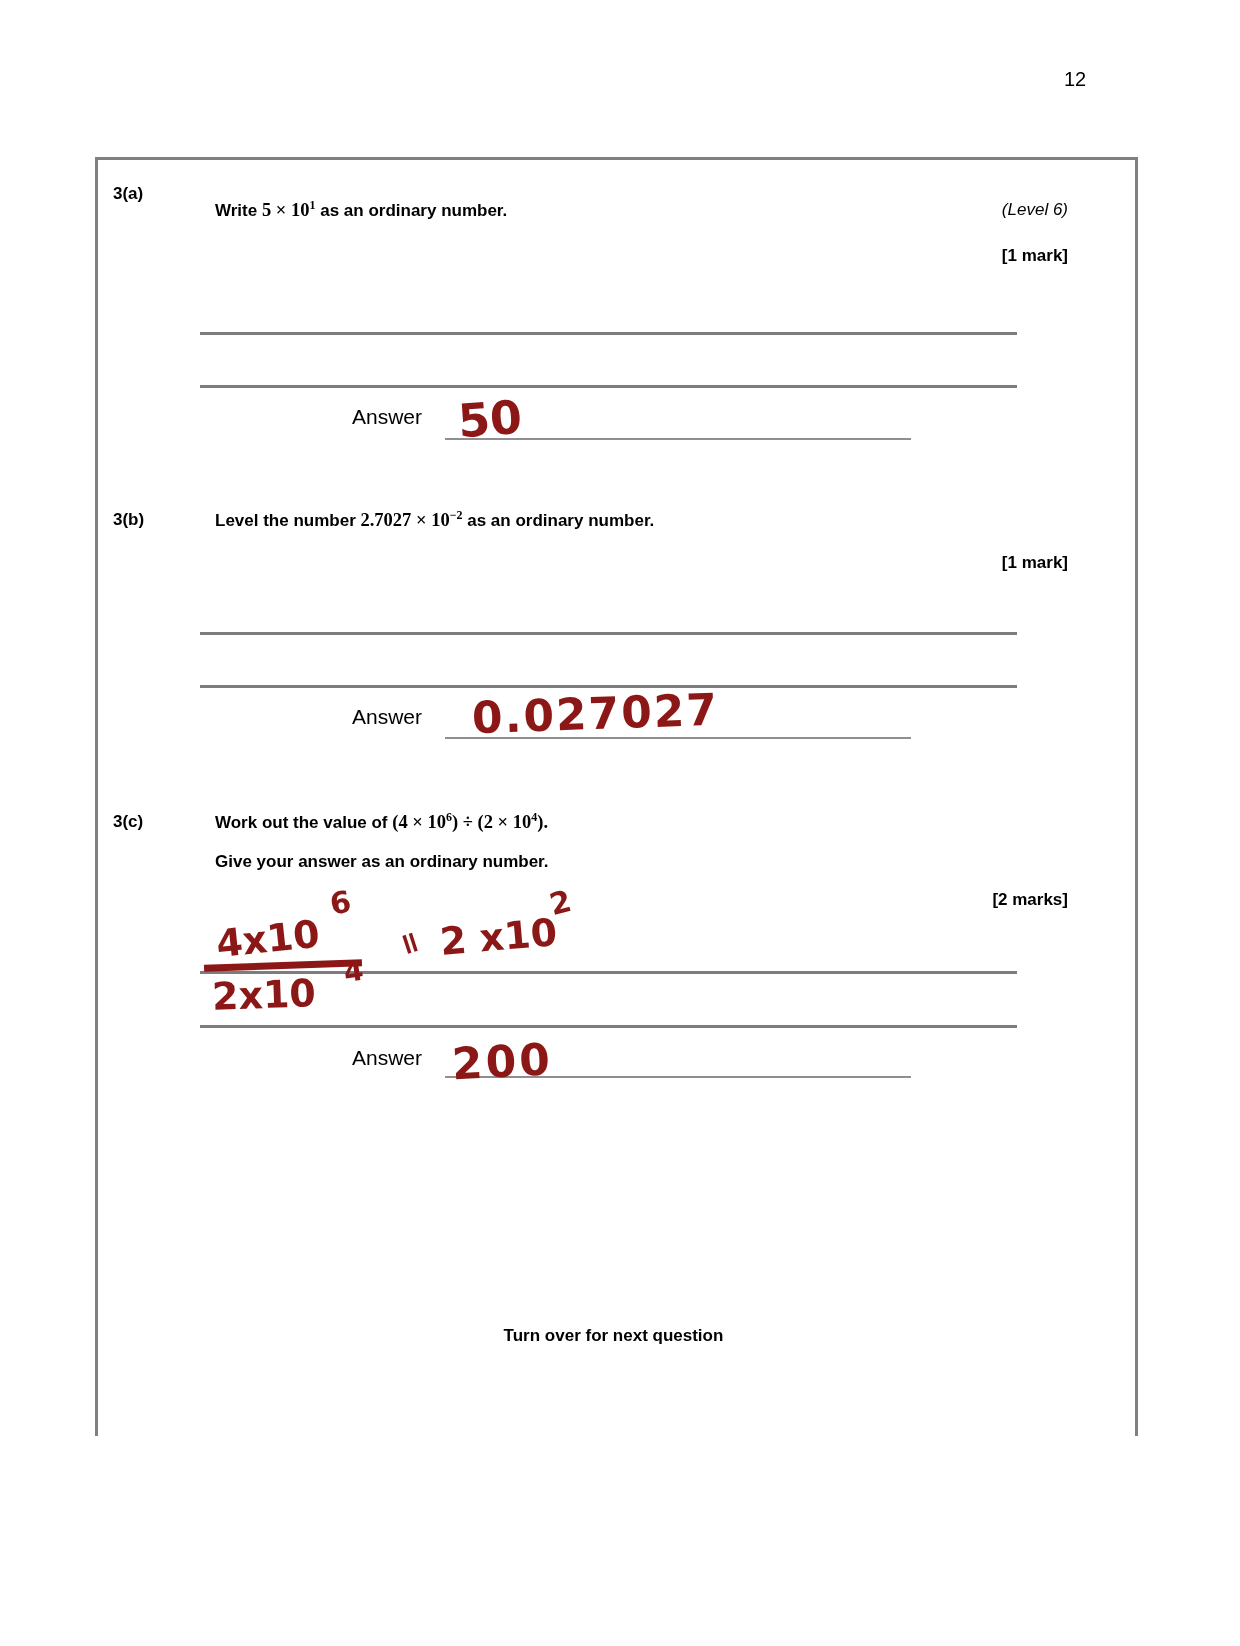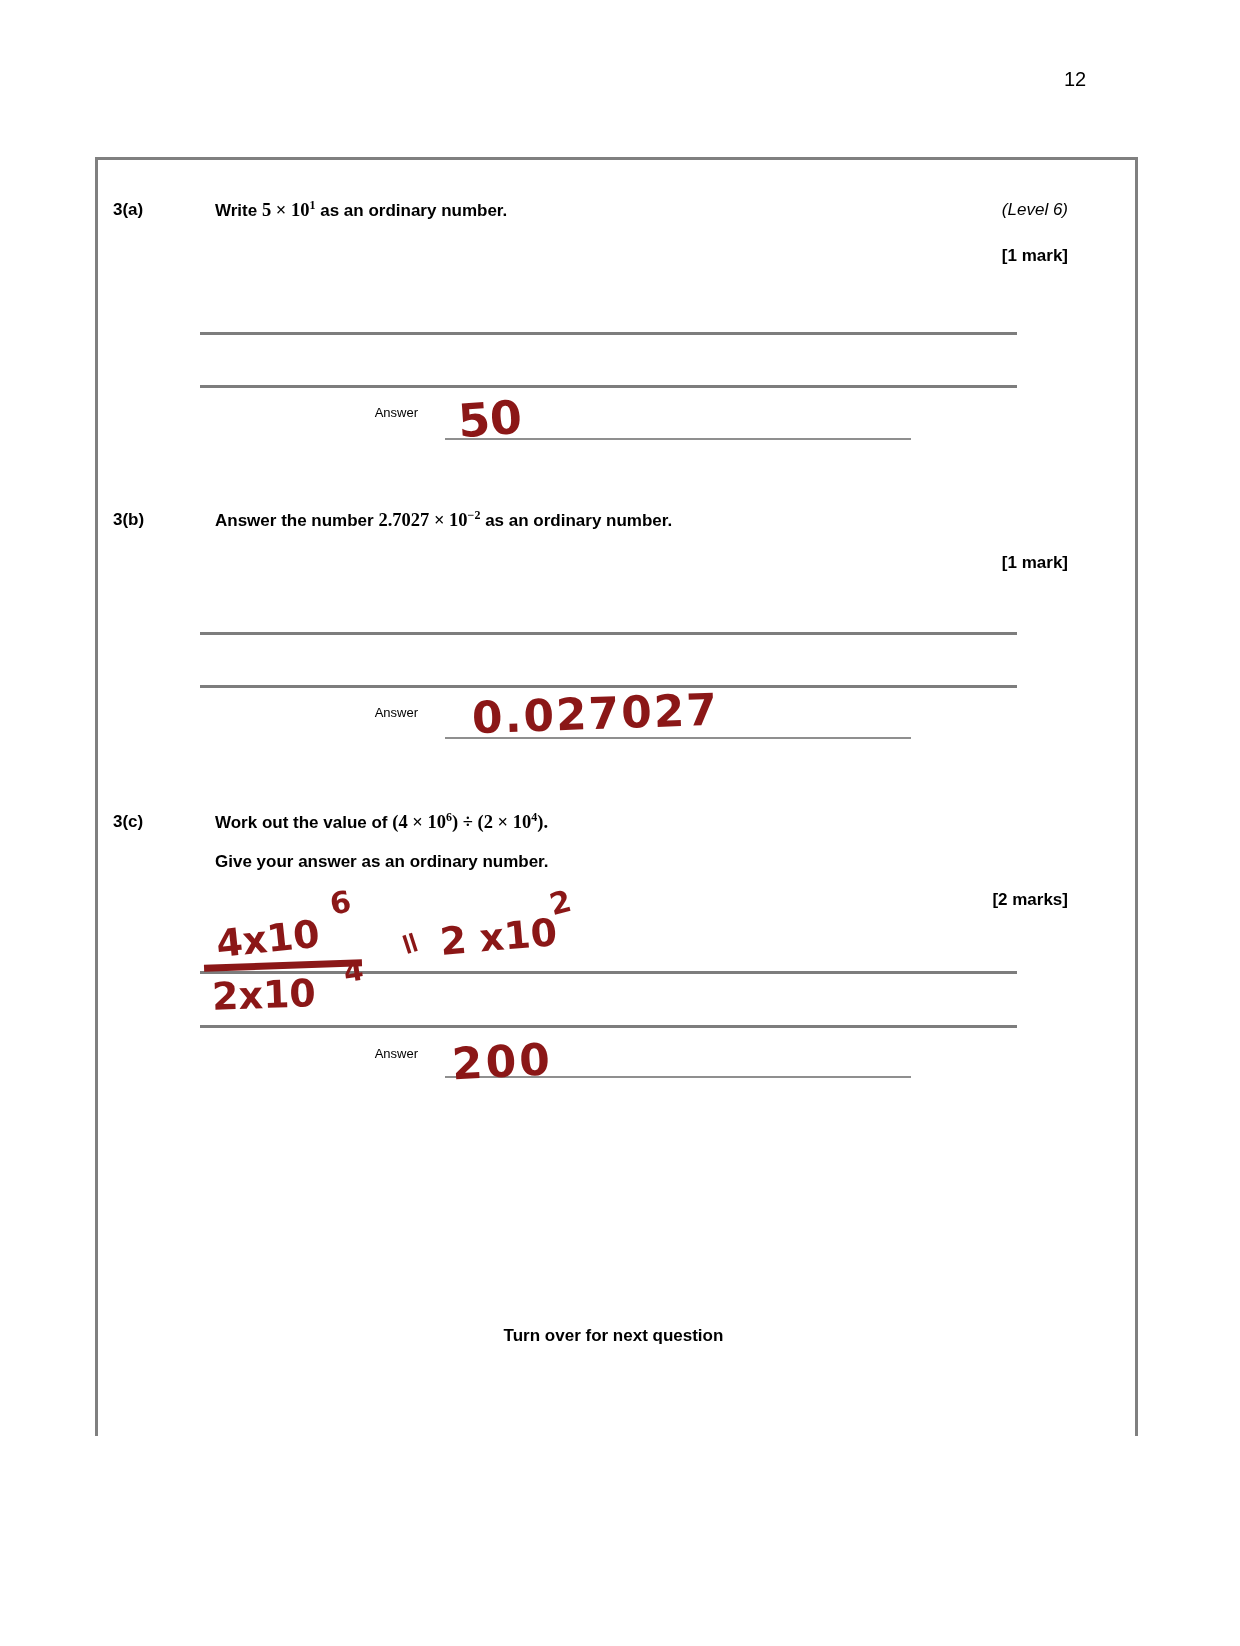--- a/index.html
+++ b/index.html
@@ -12,21 +12,21 @@
     position:absolute;left:95px;top:157px;width:1037px;height:1427px;
     border:3px solid #808080;background:#fff;
   }
   .qlabel{position:absolute;left:113px;font-weight:bold;font-size:17px;}
   .qtext{position:absolute;left:215px;font-size:17px;white-space:nowrap;font-weight:bold;}
   .math{font-family:"Liberation Serif",serif;font-size:18.5px;}
   .math sup{font-size:12px;line-height:0;}
   .level{position:absolute;right:172px;font-style:italic;font-size:17px;}
   .marks{position:absolute;right:172px;font-weight:bold;font-size:17px;text-align:right;}
   .hline{position:absolute;left:200px;width:817px;height:3px;background:#7d7d7d;}
-  .anslabel{position:absolute;left:352px;width:66px;text-align:right;font-size:13px;}
+  .anslabel{position:absolute;left:352px;width:66px;text-align:right;font-size:21px;}
   .ansline{position:absolute;left:445px;width:466px;height:2px;background:#8f8f8f;}
   .ink{
     position:absolute;color:#8b1717;font-weight:bold;
     font-family:"DejaVu Sans",sans-serif;line-height:1;white-space:nowrap;
   }
   .ink-a{left:458px;top:396px;font-size:46px;transform:rotate(-4deg);}
   .ink-b{left:472px;top:692px;font-size:44px;letter-spacing:2px;transform:rotate(-2deg);}
   .ink-c{left:452px;top:1040px;font-size:44px;letter-spacing:3px;transform:rotate(-3deg);}
   .wk-num{left:216px;top:920px;font-size:38px;transform:rotate(-6deg);}
   .wk-num-exp{left:330px;top:888px;font-size:30px;transform:rotate(-10deg);}
@@ -51,32 +51,32 @@
 </style>
 </head>
 <body>
 
 <div class="page">
 
   <div class="pagenum">12</div>
 
   <div class="frame"></div>
 
-  <div class="qlabel" style="top:200px">3(a)</div>
+  <div class="qlabel" style="top:184px">3(a)</div>
   <div class="qtext" style="top:200px"><span>Write </span><span class="math"><span>5 × 10</span><sup>1</sup></span><span> as an ordinary number.</span></div>
   <div class="level" style="top:200px">(Level 6)</div>
   <div class="marks" style="top:246px">[1 mark]</div>
   <div class="hline" style="top:332px"></div>
   <div class="hline" style="top:385px"></div>
   <div class="anslabel" style="top:405px">Answer</div>
   <div class="ansline" style="top:438px"></div>
   <div class="ink ink-a">50</div>
 
   <div class="qlabel" style="top:510px">3(b)</div>
-  <div class="qtext" style="top:510px"><span>Answer the number </span><span class="math"><span>2.7027 × 10</span><sup>−2</sup></span><span> as an ordinary number.</span></div>
+  <div class="qtext" style="top:510px"><span>Level the number </span><span class="math"><span>2.7027 × 10</span><sup>−2</sup></span><span> as an ordinary number.</span></div>
   <div class="marks" style="top:553px">[1 mark]</div>
   <div class="hline" style="top:632px"></div>
   <div class="hline" style="top:685px"></div>
   <div class="anslabel" style="top:705px">Answer</div>
   <div class="ansline" style="top:737px"></div>
   <div class="ink ink-b">0.027027</div>
 
   <div class="qlabel" style="top:812px">3(c)</div>
   <div class="qtext" style="top:812px"><span>Work out the value of </span><span class="math"><span>(4 × 10</span><sup>6</sup><span>) ÷ (2 × 10</span><sup>4</sup><span>).</span></span></div>
   <div class="qtext" style="top:852px">Give your answer as an ordinary number.</div>

